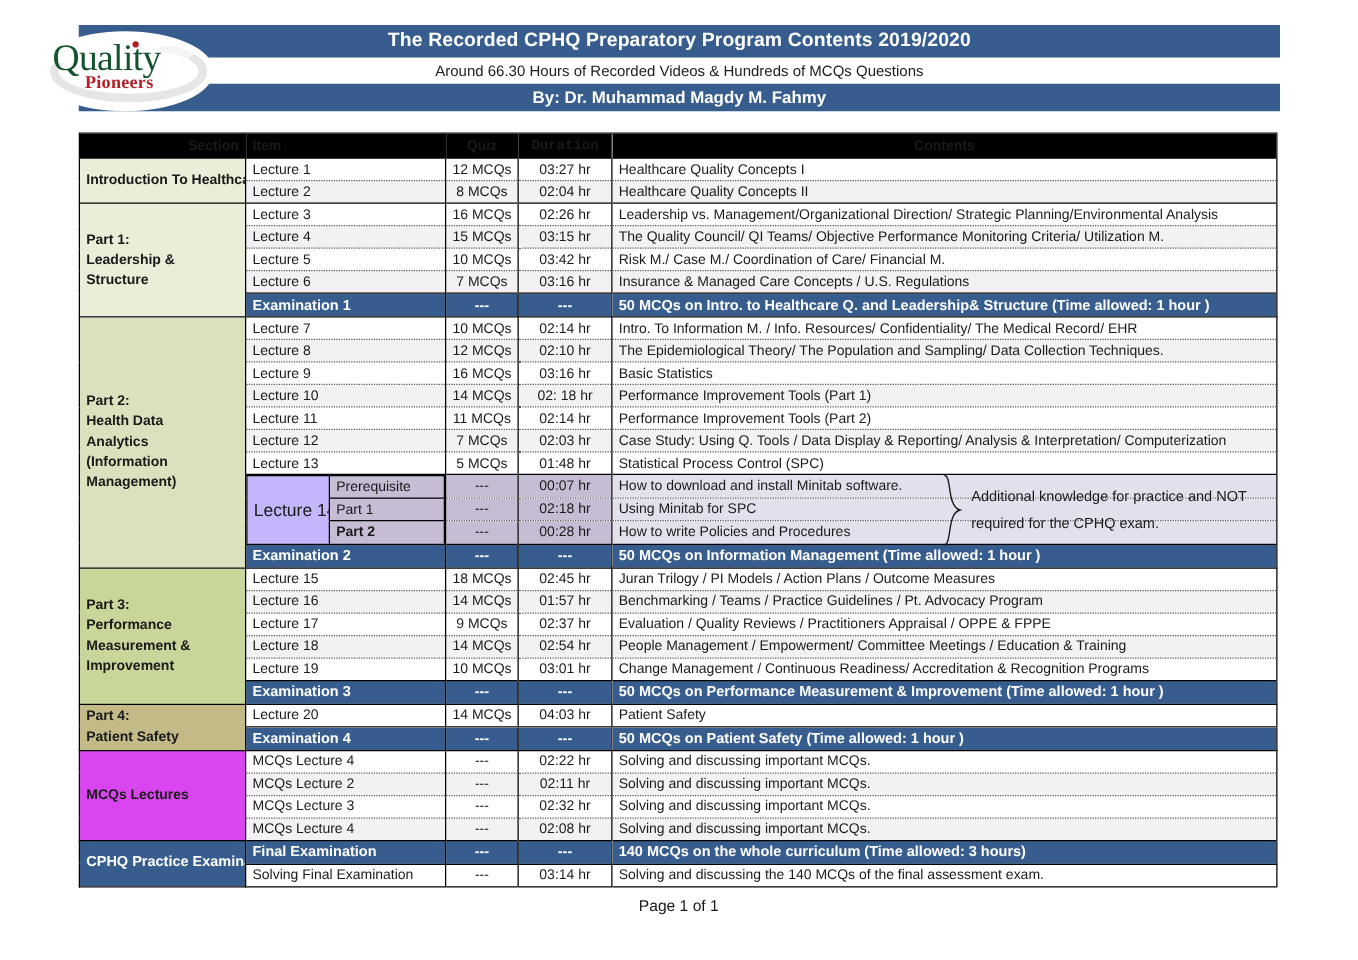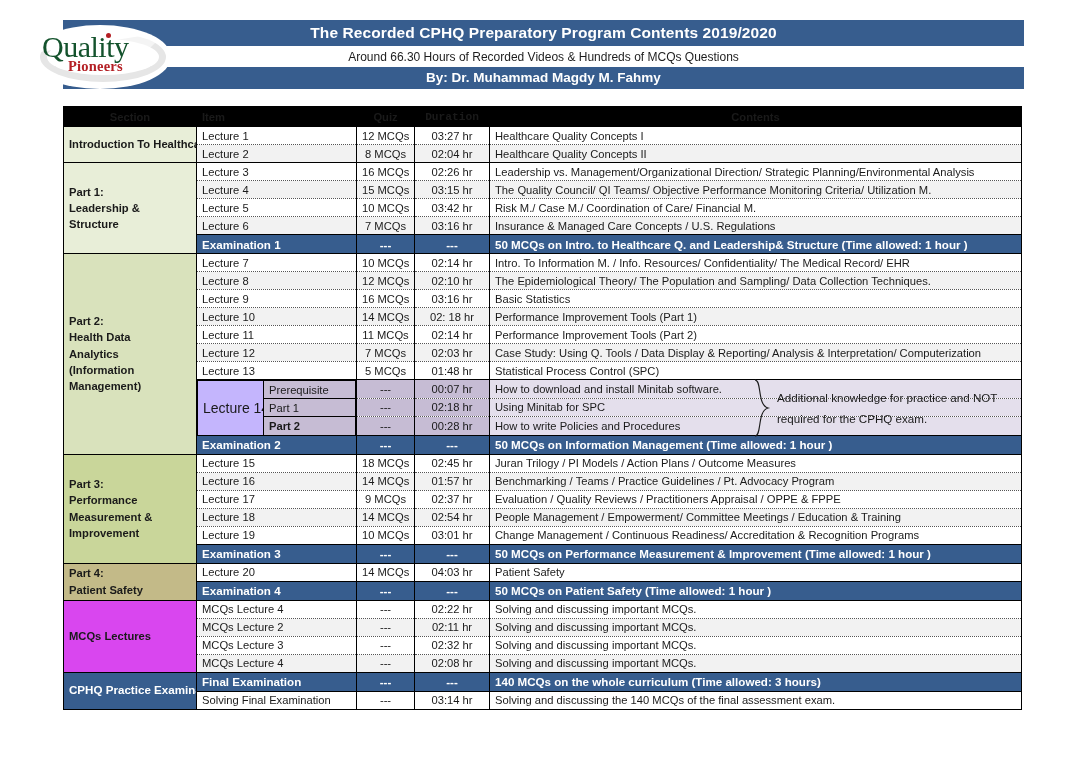--- a/index.html
+++ b/index.html
@@ -104,21 +104,21 @@
   thead th {
     background: #000000;
     color: #ffffff;
     font-weight: bold;
     font-size: 13px;
     height: 20px;
     padding: 1px 6px;
     border-left: 1px solid #000;
     border-right: 1px solid #000;
   }
-  th.c-section { text-align: center; }
+  th.c-section { text-align: right; }
   th.c-item    { text-align: left; }
   th.c-quiz    { text-align: center; }
   th.c-dur     { text-align: center; font-family: Liberation Mono, monospace; }
   th.c-cont    { text-align: center; }
 
   col.w-section { width: 133px; }
   col.w-item    { width: 160px; }
   col.w-quiz    { width: 58px; }
   col.w-dur     { width: 75px; }
   col.w-cont    { width: 532px; }
@@ -447,13 +447,14 @@
     </table>
   </div>
 
   <div id="annot">
     <svg class="brace" viewBox="0 0 18 58" preserveAspectRatio="none">
       <path d="M2,1 C9,1 4,26 15,29 C4,32 9,57 2,57" fill="none" stroke="#1a1a1a" stroke-width="1.1"></path>
     </svg>
     <div class="txt">Additional knowledge for practice and NOT required for the CPHQ exam.</div>
   </div>
 
+  <div id="footer">Page 1 of 1</div>
 </div>
 
 </body></html>

